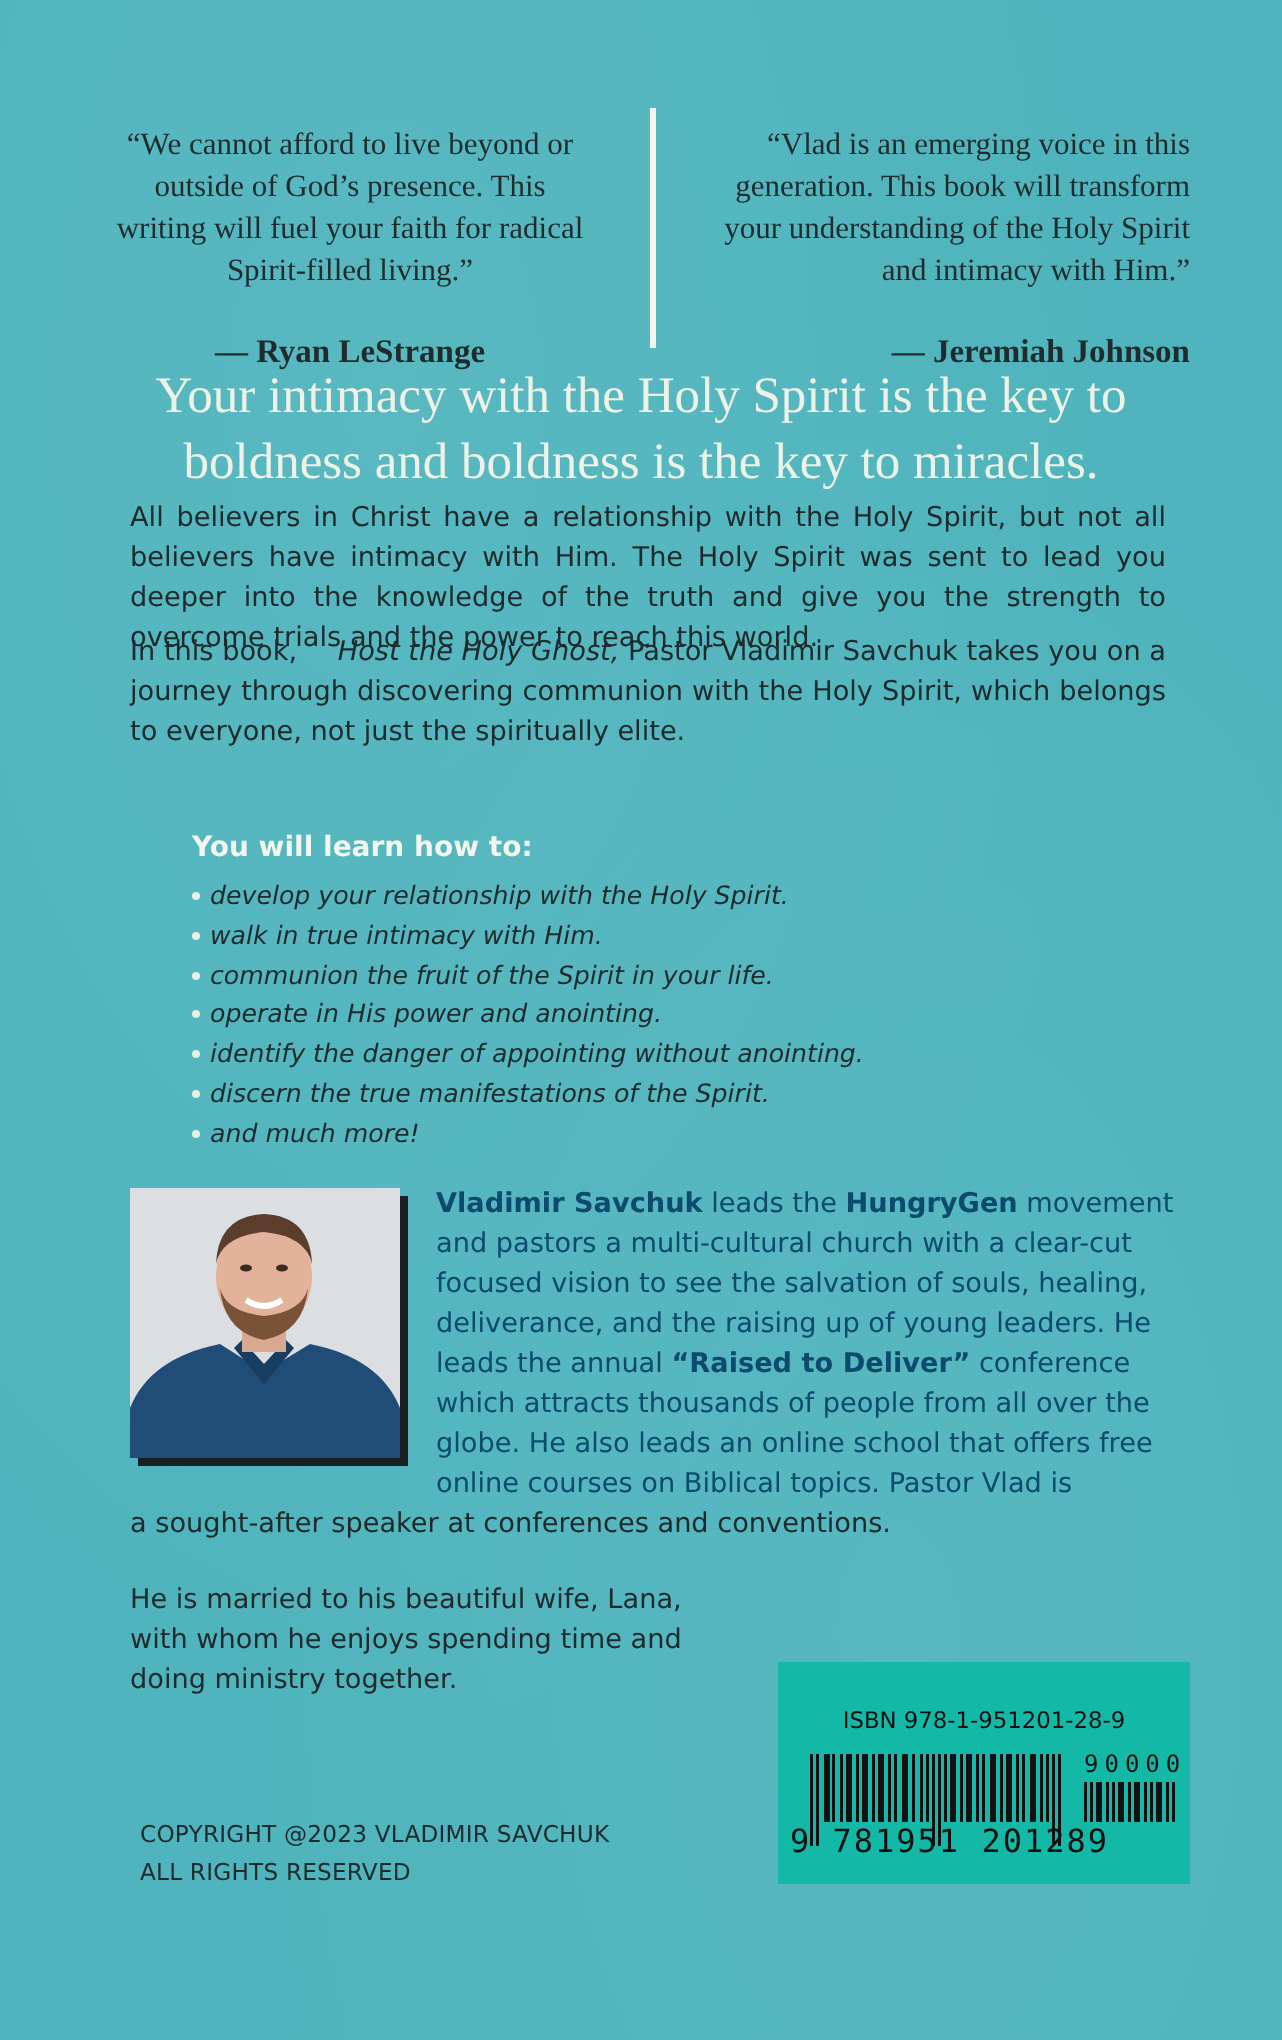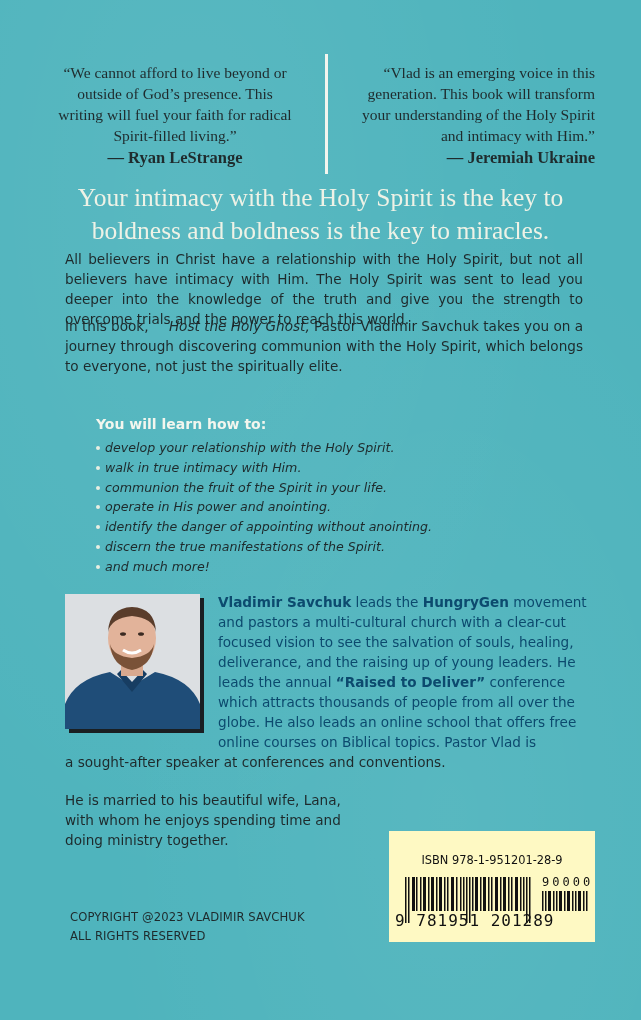--- a/index.html
+++ b/index.html
@@ -13,21 +13,21 @@
     position: relative;
   }
   .serif { font-family: "Liberation Serif", "DejaVu Serif", serif; }
   .sans { font-family: "DejaVu Sans", "Liberation Sans", sans-serif; }
 
   
   .endorse-wrap { position: absolute; top: 62px; left: 55px; width: 540px; height: 112px; }
   .endorse { position: absolute; top: 0; width: 240px; text-align: center; font-size: 15.5px; line-height: 21px; color: #1f2b2d; }
   .endorse.left { left: 0; }
   .endorse.right { left: 290px; width: 250px; text-align: right; }
-  .endorse .author { font-weight: bold; font-size: 16.5px; margin-top: 1px; }
+  .endorse .author { font-weight: bold; font-size: 16.5px; margin-top: 19px; }
   .divider { position: absolute; left: 270px; top: -8px; width: 3px; height: 120px; background: #f3f5ee; }
 
   
   .headline { position: absolute; top: 181px; left: 40px; width: 561px; text-align: center;
     color: #eef2e6; font-size: 25.5px; line-height: 33px; }
 
   
   .para { position: absolute; left: 65px; width: 518px; font-size: 13.6px; line-height: 20px; text-align: justify; color: #1e2a2c; }
   .p1 { top: 249px; }
   .p2 { top: 316px; }
@@ -45,39 +45,39 @@
   .photo svg { display: block; }
 
   .bio { position: absolute; top: 592px; left: 218px; width: 370px; font-size: 13.6px; line-height: 20px; color: #0c4a6e; }
   .bio b { font-weight: bold; }
   .bio-tail { position: absolute; top: 752px; left: 65px; width: 520px; font-size: 13.6px; line-height: 20px; color: #1e2a2c; }
   .bio2 { position: absolute; top: 790px; left: 65px; width: 530px; font-size: 13.6px; line-height: 20px; color: #1e2a2c; }
 
   .copyright { position: absolute; top: 908px; left: 70px; font-size: 11.6px; line-height: 19px; color: #1e2a2c; letter-spacing: 0.1px; }
 
   
-  .isbn-box { position: absolute; top: 831px; left: 389px; width: 206px; height: 111px; background: #fef9c3; }
+  .isbn-box { position: absolute; top: 831px; left: 389px; width: 206px; height: 111px; background: #14b8a6; }
   .isbn-label { position: absolute; top: 22px; left: 0; width: 100%; text-align: center; font-size: 11.4px; color: #111; }
   .barcode { position: absolute; top: 46px; left: 16px; }
   .isbn-digits { position: absolute; top: 80px; left: 6px; font-size: 16px; letter-spacing: 1px; color: #111; font-family: "DejaVu Sans Mono", monospace; }
   .price-digits { position: absolute; top: 44px; left: 153px; font-size: 12px; letter-spacing: 3px; color: #111; font-family: "DejaVu Sans Mono", monospace; }
   .price-bars { position: absolute; top: 60px; left: 153px; }
 </style>
 </head>
 <body>
 
 <div class="endorse-wrap">
   <div class="endorse left serif">
     <div>“We cannot afford to live beyond or outside of God’s presence. This writing will fuel your faith for radical Spirit-filled living.”</div>
     <div class="author">— Ryan LeStrange</div>
   </div>
   <div class="divider"></div>
   <div class="endorse right serif">
     <div>“Vlad is an emerging voice in this generation. This book will transform your understanding of the Holy Spirit and intimacy with Him.”</div>
-    <div class="author">— Jeremiah Ukraine</div>
+    <div class="author">— Jeremiah Johnson</div>
   </div>
 </div>
 
 <div class="headline serif">Your intimacy with the Holy Spirit is the key to boldness and boldness is the key to miracles.</div>
 
 <div class="para p1 sans">All believers in Christ have a relationship with the Holy Spirit, but not all believers have intimacy with Him. The Holy Spirit was sent to lead you deeper into the knowledge of the truth and give you the strength to overcome trials and the power to reach this world.</div>
 <div class="para p2 sans"><span>In this book, </span><em>Host the Holy Ghost,</em><span> Pastor Vladimir Savchuk takes you on a journey through discovering communion with the Holy Spirit, which belongs to everyone, not just the spiritually elite.</span></div>
 
 <div class="learn sans">
   <div class="learn-title">You will learn how to:</div>

